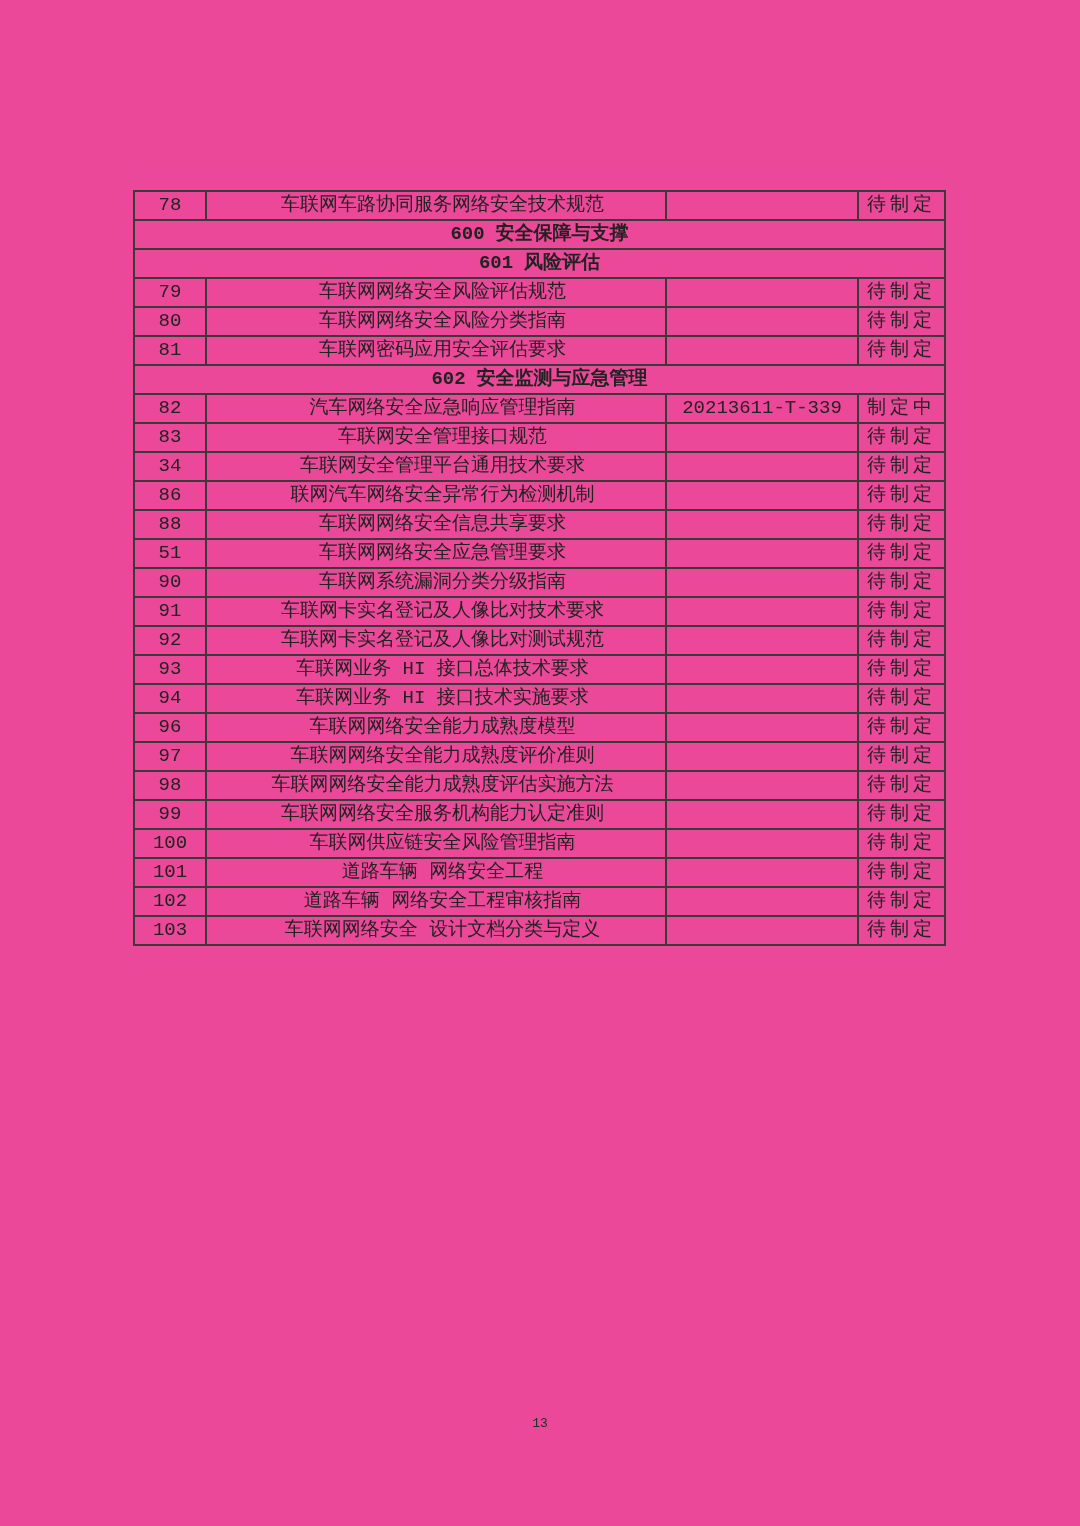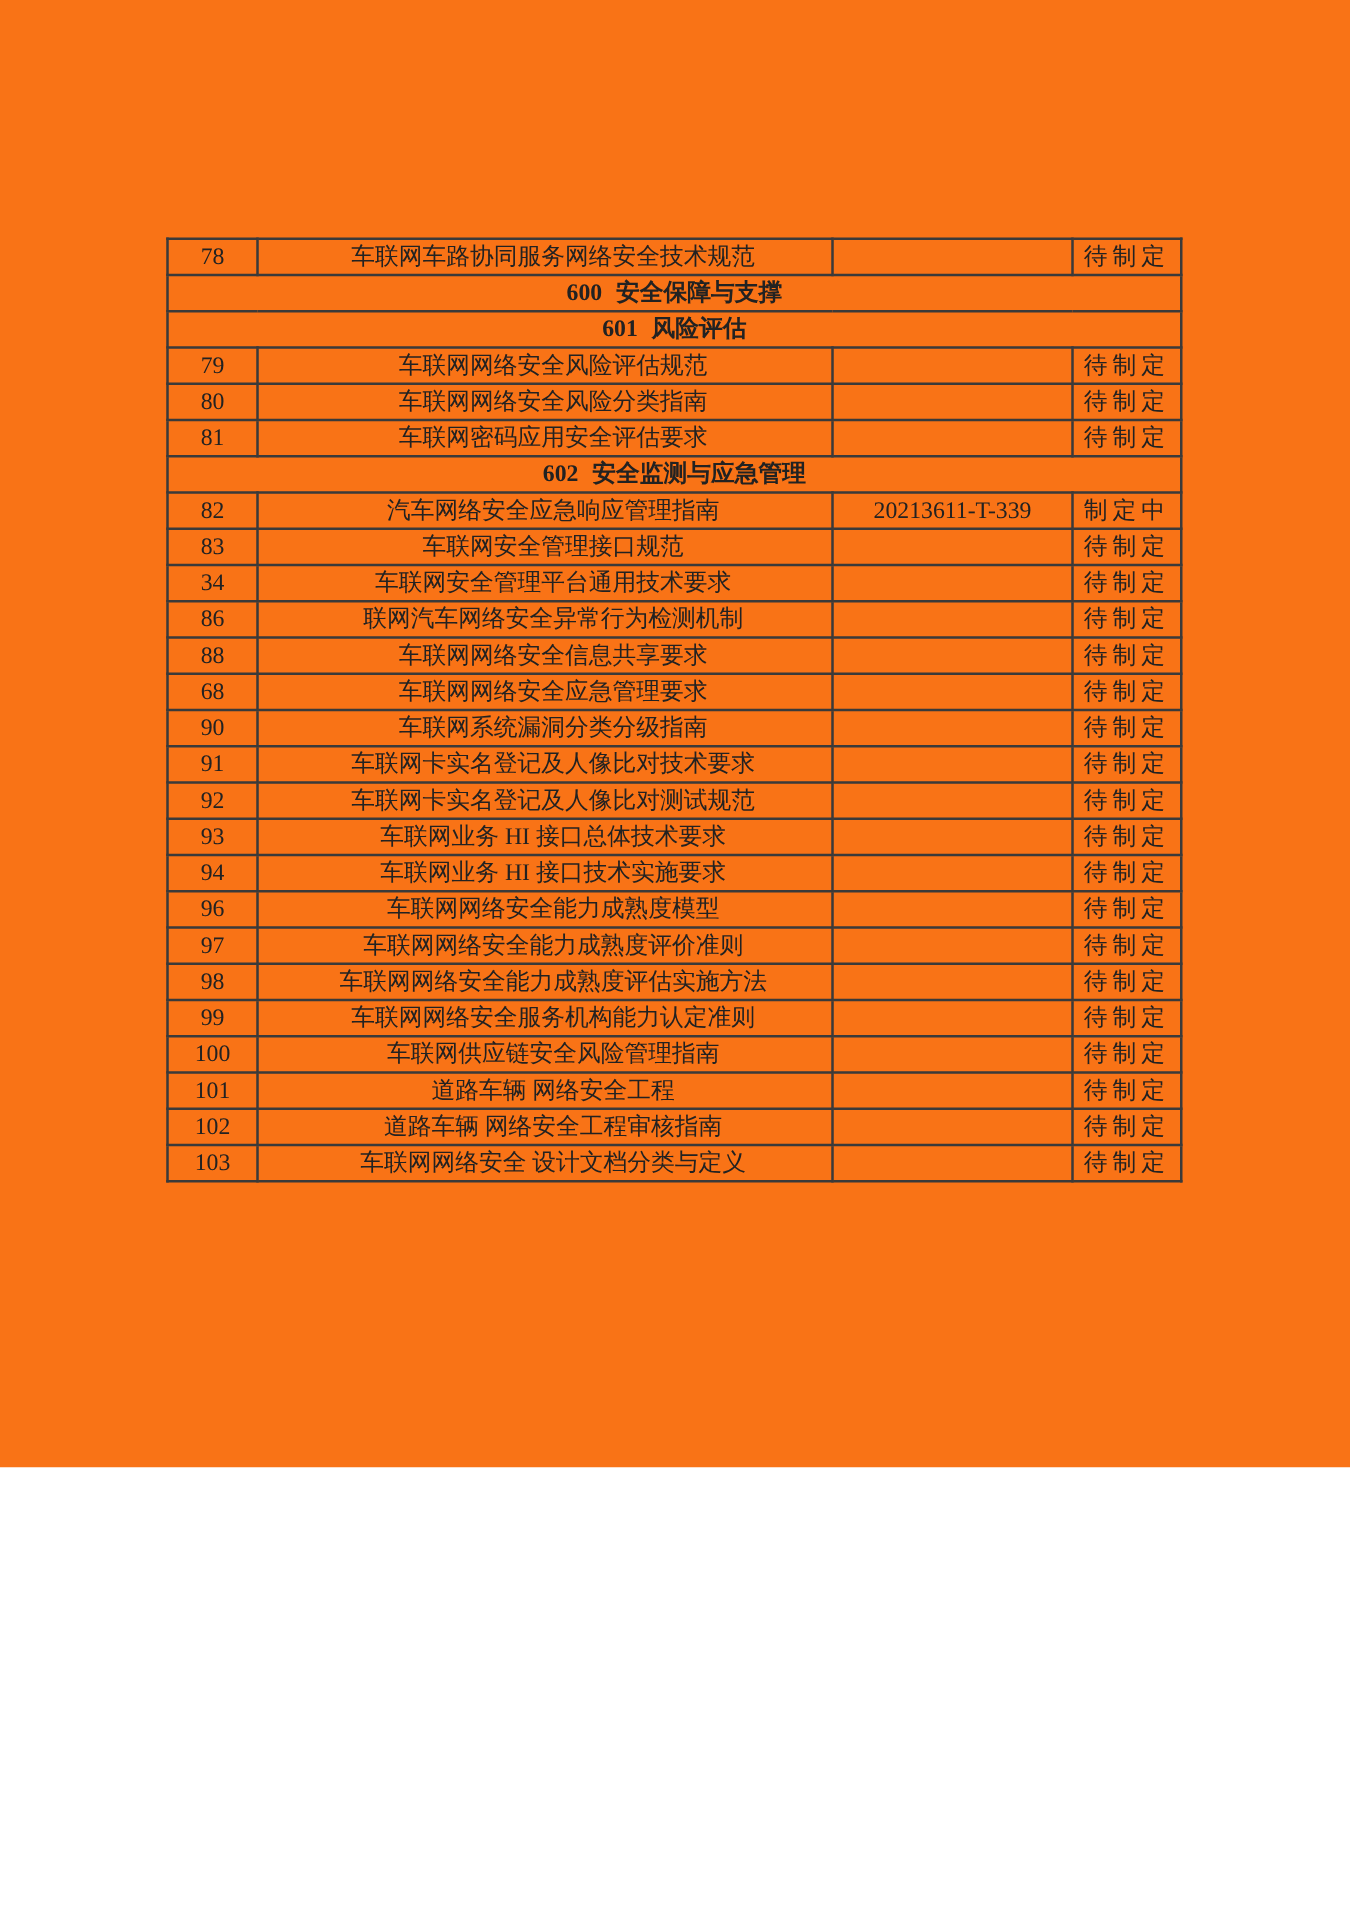--- a/index.html
+++ b/index.html
@@ -3,23 +3,23 @@
 <meta charset="utf-8">
 <style>
   html, body {
     margin: 0;
     padding: 0;
     background: #ffffff;
   }
   .page {
     position: relative;
     width: 1080px;
-    height: 1174px;
-    background: #f97316;
-    font-family: Liberation Serif, serif;
+    height: 1526px;
+    background: #ec4899;
+    font-family: Liberation Mono, monospace;
     color: #1c1c1c;
     overflow: hidden;
   }
   table.std-table {
     position: absolute;
     left: 133px;
     top: 190px;
     width: 811px;
     border-collapse: collapse;
     table-layout: fixed;
@@ -55,21 +55,21 @@
   }
   .c-section .sec-title {
     margin-left: 11px;
   }
   .page-number {
     position: absolute;
     top: 1416px;
     left: 0;
     width: 100%;
     text-align: center;
-    font-size: 17px;
+    font-size: 13px;
     color: #2b2b2b;
   }
 </style>
 </head>
 <body>
 
 <div class="page">
   <table class="std-table">
     <colgroup>
       <col style="width:72px">
@@ -135,21 +135,21 @@
           <td class="c-plan"></td>
           <td class="c-status">待制定</td>
         </tr>
         <tr>
           <td class="c-no">88</td>
           <td class="c-name">车联网网络安全信息共享要求</td>
           <td class="c-plan"></td>
           <td class="c-status">待制定</td>
         </tr>
         <tr>
-          <td class="c-no">68</td>
+          <td class="c-no">51</td>
           <td class="c-name">车联网网络安全应急管理要求</td>
           <td class="c-plan"></td>
           <td class="c-status">待制定</td>
         </tr>
         <tr>
           <td class="c-no">90</td>
           <td class="c-name">车联网系统漏洞分类分级指南</td>
           <td class="c-plan"></td>
           <td class="c-status">待制定</td>
         </tr>

